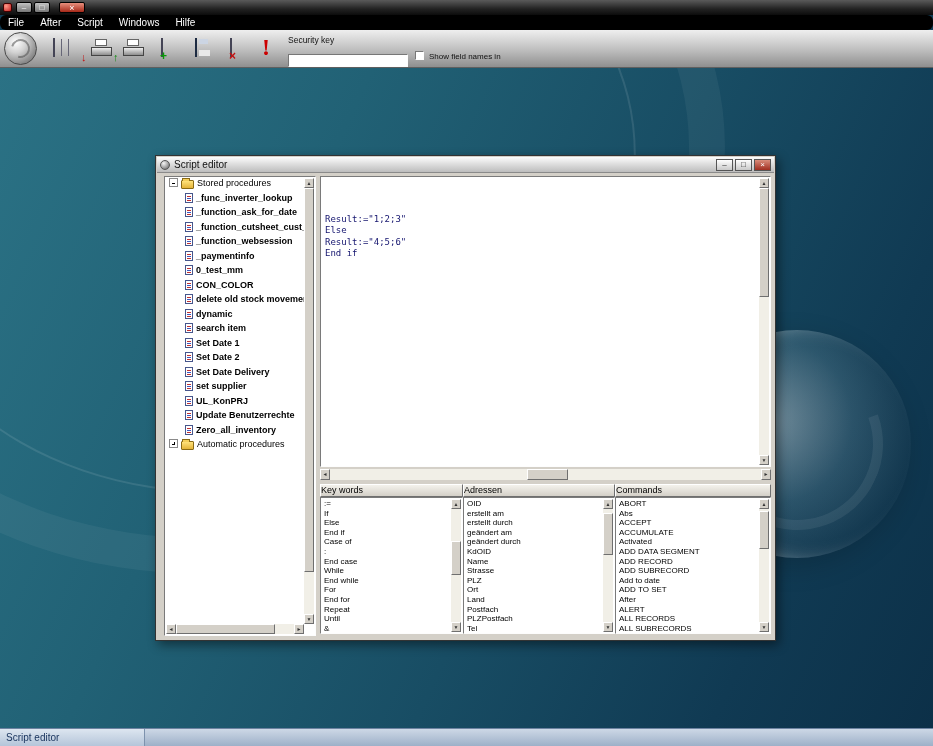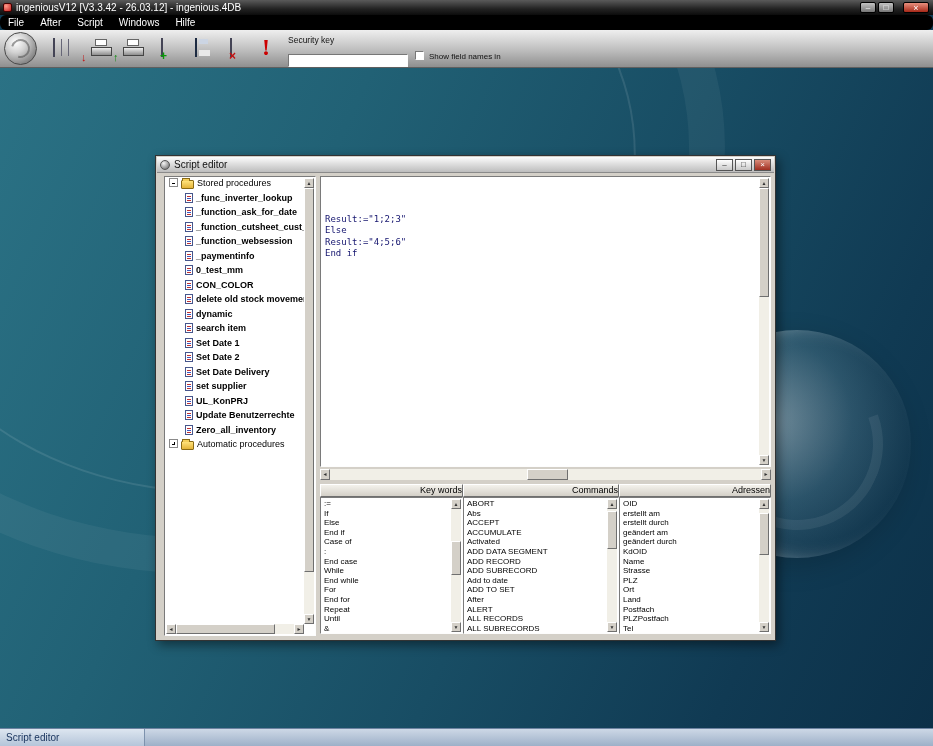--- a/index.html
+++ b/index.html
@@ -128,21 +128,21 @@
   .code-text { position:absolute; left:4px; top:2px; right:14px; bottom:2px;
     font-family:"DejaVu Sans Mono", monospace; font-size:9px; line-height:11.5px; color:#14146e; white-space:pre; overflow:hidden; }
   .code-vscroll { position:absolute; right:1px; top:1px; bottom:1px; width:10px; }
   .code-hscroll { position:absolute; left:163px; top:295px; width:451px; height:11px; }
 
   
   .lists { position:absolute; left:163px; top:310px; width:451px; bottom:5px; display:flex; }
   .list-col { display:flex; flex-direction:column; }
   .col-kw { width:143px; } .col-adr { width:152px; } .col-cmd { width:156px; }
   .list-header { height:13px; flex:0 0 13px; background:linear-gradient(#f4f2ec,#d4d0c8);
-    border:1px solid; border-color:#fff #6f6f6f #6f6f6f #fff; font-size:9px; text-align:right; line-height:11px; color:#000; }
+    border:1px solid; border-color:#fff #6f6f6f #6f6f6f #fff; font-size:9px; text-align:left; line-height:11px; color:#000; }
   .list-body { flex:1; position:relative; }
   .list-items { position:absolute; left:1px; top:1px; right:11px; bottom:1px; overflow:hidden; background:#fff; }
   .list-item { font-size:8px; line-height:9.6px; padding-left:2px; white-space:nowrap; color:#000; }
   .list-vscroll { position:absolute; right:1px; top:1px; bottom:1px; width:10px; }
 
   
   .vsb, .hsb { background:#f1efe7; position:absolute; }
   .sbtn, .sthumb { background:#d4d0c8; border:1px solid; border-color:#fff #6f6f6f #6f6f6f #fff; position:absolute; }
   .vsb .sbtn { left:0; right:0; height:10px; }
   .vsb .sb-up { top:0; } .vsb .sb-down { bottom:0; }
@@ -163,21 +163,20 @@
     background:linear-gradient(#dde6f0,#b2c3d8); border-right:1px solid #7d92ad;
     font-size:10px; line-height:17px; color:#17325c; padding-left:6px; }
 </style>
 </head>
 <body>
 
 <div class="screen">
 
   <div class="titlebar">
     <span class="app-icon"></span>
-    <span class="title-text">ingeniousV12 [V3.3.42 - 26.03.12] - ingenious.4DB</span>
     <div class="win-controls">
       <span class="wc wc-min"></span>
       <span class="wc wc-max"></span>
       <span class="wc wc-close"></span>
     </div>
   </div>
 
   <div class="menubar">
 
   <span class="menu-item">File</span>
@@ -389,20 +388,48 @@
                   <div class="list-item">&amp;</div>
                 </div>
               <div class="vsb list-vscroll">
                 <span class="sbtn sb-up"></span>
                 <span class="sthumb" style="top:42px; height:34px;"></span>
                 <span class="sbtn sb-down"></span>
               </div>
             </div>
           </div>
 
+          <div class="list-col col-adr">
+            <div class="list-header">Adressen</div>
+            <div class="list-body sunken">
+              <div class="list-items">
+
+              <div class="list-item">OID</div>
+                  <div class="list-item">erstellt am</div>
+                  <div class="list-item">erstellt durch</div>
+                  <div class="list-item">geändert am</div>
+                  <div class="list-item">geändert durch</div>
+                  <div class="list-item">KdOID</div>
+                  <div class="list-item">Name</div>
+                  <div class="list-item">Strasse</div>
+                  <div class="list-item">PLZ</div>
+                  <div class="list-item">Ort</div>
+                  <div class="list-item">Land</div>
+                  <div class="list-item">Postfach</div>
+                  <div class="list-item">PLZPostfach</div>
+                  <div class="list-item">Tel</div>
+                </div>
+              <div class="vsb list-vscroll">
+                <span class="sbtn sb-up"></span>
+                <span class="sthumb" style="top:14px; height:42px;"></span>
+                <span class="sbtn sb-down"></span>
+              </div>
+            </div>
+          </div>
+
           <div class="list-col col-cmd">
             <div class="list-header">Commands</div>
             <div class="list-body sunken">
               <div class="list-items">
 
               <div class="list-item">ABORT</div>
                   <div class="list-item">Abs</div>
                   <div class="list-item">ACCEPT</div>
                   <div class="list-item">ACCUMULATE</div>
                   <div class="list-item">Activated</div>
@@ -417,48 +444,20 @@
                   <div class="list-item">ALL SUBRECORDS</div>
                 </div>
               <div class="vsb list-vscroll">
                 <span class="sbtn sb-up"></span>
                 <span class="sthumb" style="top:12px; height:38px;"></span>
                 <span class="sbtn sb-down"></span>
               </div>
             </div>
           </div>
 
-          <div class="list-col col-adr">
-            <div class="list-header">Adressen</div>
-            <div class="list-body sunken">
-              <div class="list-items">
-
-              <div class="list-item">OID</div>
-                  <div class="list-item">erstellt am</div>
-                  <div class="list-item">erstellt durch</div>
-                  <div class="list-item">geändert am</div>
-                  <div class="list-item">geändert durch</div>
-                  <div class="list-item">KdOID</div>
-                  <div class="list-item">Name</div>
-                  <div class="list-item">Strasse</div>
-                  <div class="list-item">PLZ</div>
-                  <div class="list-item">Ort</div>
-                  <div class="list-item">Land</div>
-                  <div class="list-item">Postfach</div>
-                  <div class="list-item">PLZPostfach</div>
-                  <div class="list-item">Tel</div>
-                </div>
-              <div class="vsb list-vscroll">
-                <span class="sbtn sb-up"></span>
-                <span class="sthumb" style="top:14px; height:42px;"></span>
-                <span class="sbtn sb-down"></span>
-              </div>
-            </div>
-          </div>
-
         </div>
       </div>
     </div>
   </div>
 
   <div class="taskbar">
     <div class="task-item">Script editor</div>
   </div>
 
 </div>

